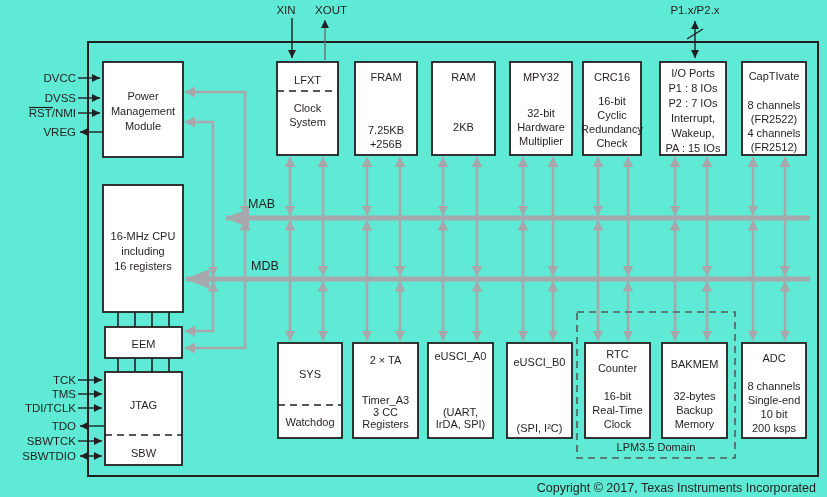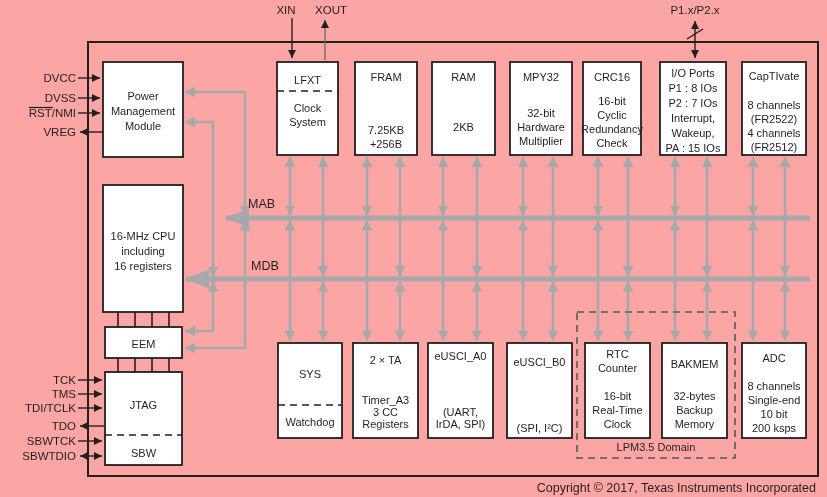--- a/index.html
+++ b/index.html
@@ -1,16 +1,16 @@
 <!DOCTYPE html>
 <html><head>
 <meta charset="utf-8">
 <style>
   html,body{margin:0;padding:0;background:#ffffff;}
-  .stage{width:827px;height:497px;position:relative;background:#fca5a5;}
+  .stage{width:827px;height:497px;position:relative;background:#5eead4;}
   text{font-family:"Liberation Sans",sans-serif;fill:#231f20;}
   .t{font-size:11px;}
   .pin{font-size:11.5px;}
   .buslab{font-size:12.5px;}
   .cop{font-size:12.5px;}
   .box{fill:#ffffff;stroke:#231f20;stroke-width:1.8;}
   .outer{fill:none;stroke:#231f20;stroke-width:2;}
   .gl{stroke:#a6a8ab;stroke-width:2.6;fill:none;}
   .bus{stroke:#a6a8ab;stroke-width:5;fill:none;}
   .kl{stroke:#231f20;stroke-width:1.4;fill:none;}

